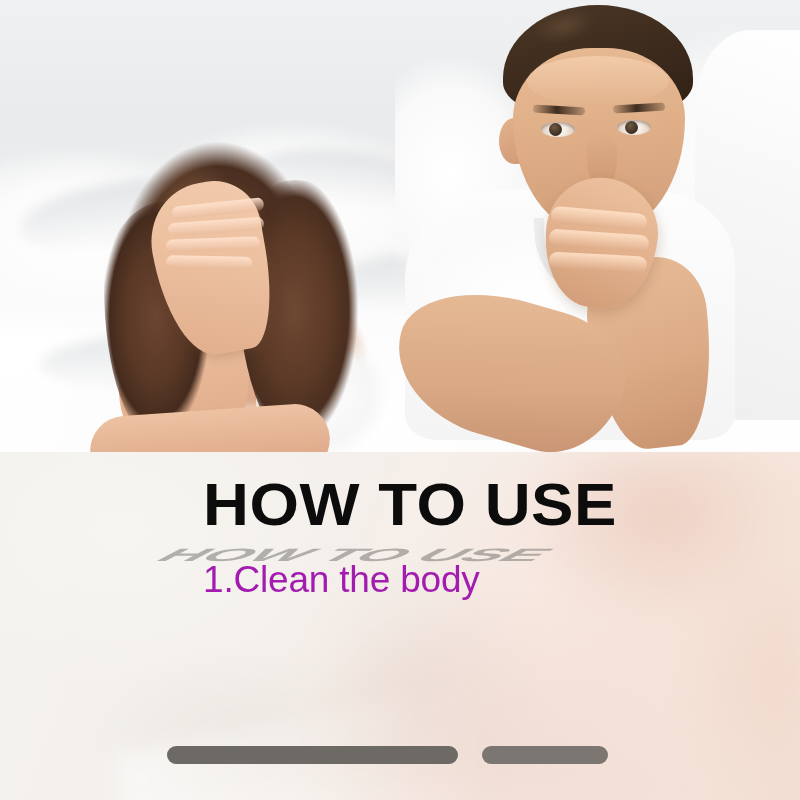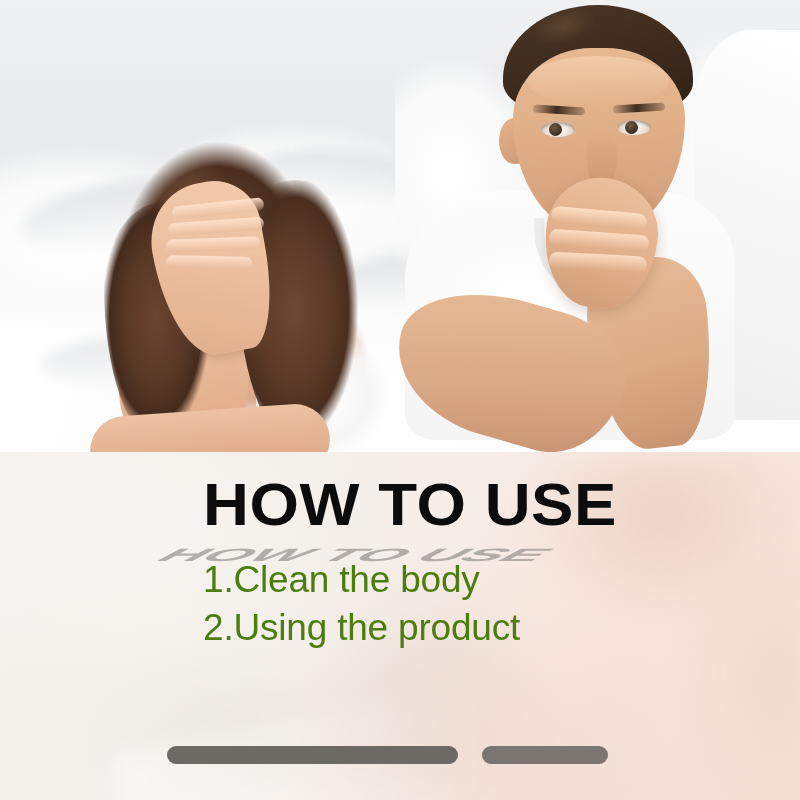--- a/index.html
+++ b/index.html
@@ -335,21 +335,21 @@
 
   .steps {
     position: absolute;
     left: 203px; top: 556px;
     margin: 0; padding: 0;
     list-style: none;
   }
   .steps li {
     font-size: 37px;
     line-height: 48px;
-    color: #4d7c0f;
+    color: #a21caf;
     white-space: nowrap;
     letter-spacing: -0.2px;
   }
 
   .indicators {
     position: absolute;
     left: 167px; top: 746px;
     display: flex;
     align-items: center;
     gap: 24px;
@@ -436,21 +436,20 @@
     <div class="panel-soft-streak"></div>
   </div>
 
   <div class="title-wrap">
     <div class="title-shadow">HOW TO USE</div>
     <div class="title">HOW TO USE</div>
   </div>
 
   <ul class="steps">
     <li>1.Clean the body</li>
-    <li>2.Using the product</li>
   </ul>
 
   <div class="indicators">
     <div class="bar active"></div>
     <div class="bar inactive"></div>
   </div>
 
 </div>
 
 </body></html>

